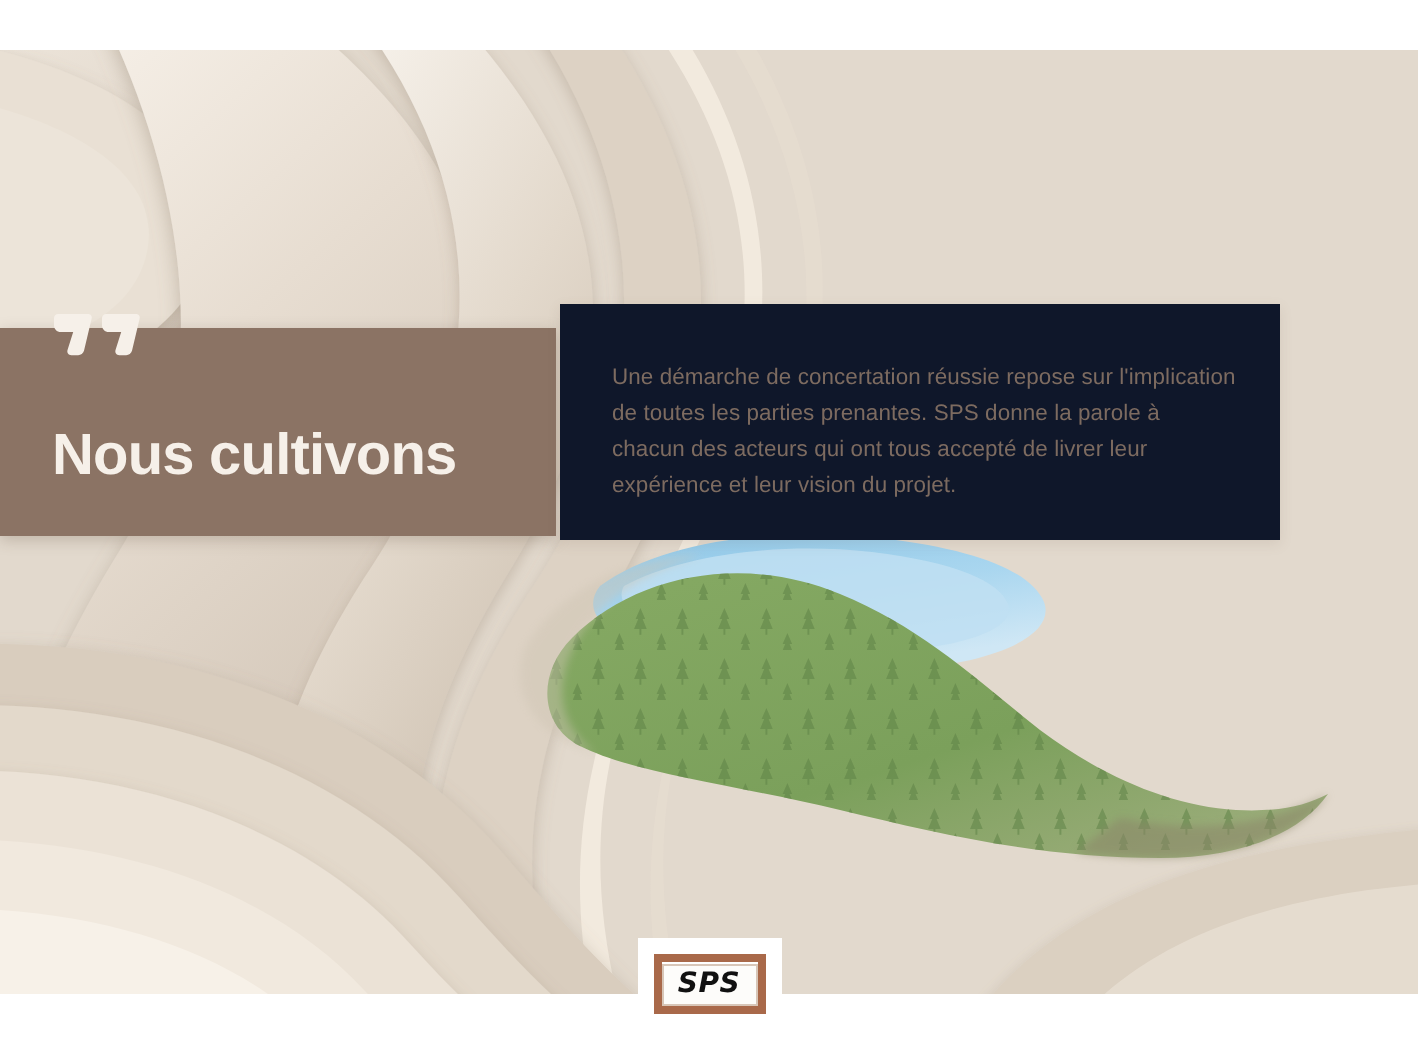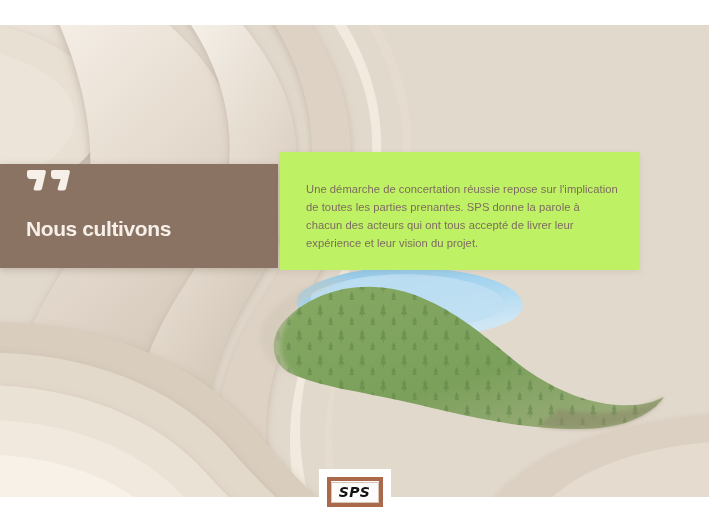--- a/index.html
+++ b/index.html
@@ -17,28 +17,28 @@
   .band-top{top:0;height:25px;}
   .band-bottom{bottom:0;height:27px;}
 
   
   .quote-banner{position:absolute;left:0;top:164px;width:278px;height:104px;
       background:#8b7364;box-sizing:border-box;
       display:flex;align-items:center;
       box-shadow:0 2px 7px rgba(90,70,55,.25);}
   .quote-inner{padding:0 14px 0 26px;width:100%;box-sizing:border-box;}
   .qmark{display:block;width:46px;height:24px;margin:0 0 1px 0;}
-  .headline{color:#f6f0e9;font-size:21px;line-height:1.12;font-weight:700;
+  .headline{color:#f6f0e9;font-size:29px;line-height:1.12;font-weight:700;
       letter-spacing:-0.4px;margin:0;white-space:pre-line;}
   .headline .l1{display:block;}
   .headline .l2{display:block;}
 
   
   .text-card{position:absolute;left:280px;top:152px;width:360px;height:118px;
-      background:#bef264;box-sizing:border-box;padding:28px 22px 0 26px;
+      background:#0f172a;box-sizing:border-box;padding:28px 22px 0 26px;
       box-shadow:0 2px 6px rgba(120,100,85,.13);}
   .body-copy{margin:0;color:#7d6b60;font-size:11.2px;line-height:1.62;
       font-weight:400;letter-spacing:.05px;}
 
   
   .logo-badge{position:absolute;left:50%;transform:translateX(-50%);
       top:469px;width:72px;height:46px;background:#ffffff;
       display:flex;align-items:center;justify-content:center;}
   .logo-frame{width:56px;height:30px;border:4px solid #a9694a;
       background:#ffffff;display:flex;align-items:center;justify-content:center;

